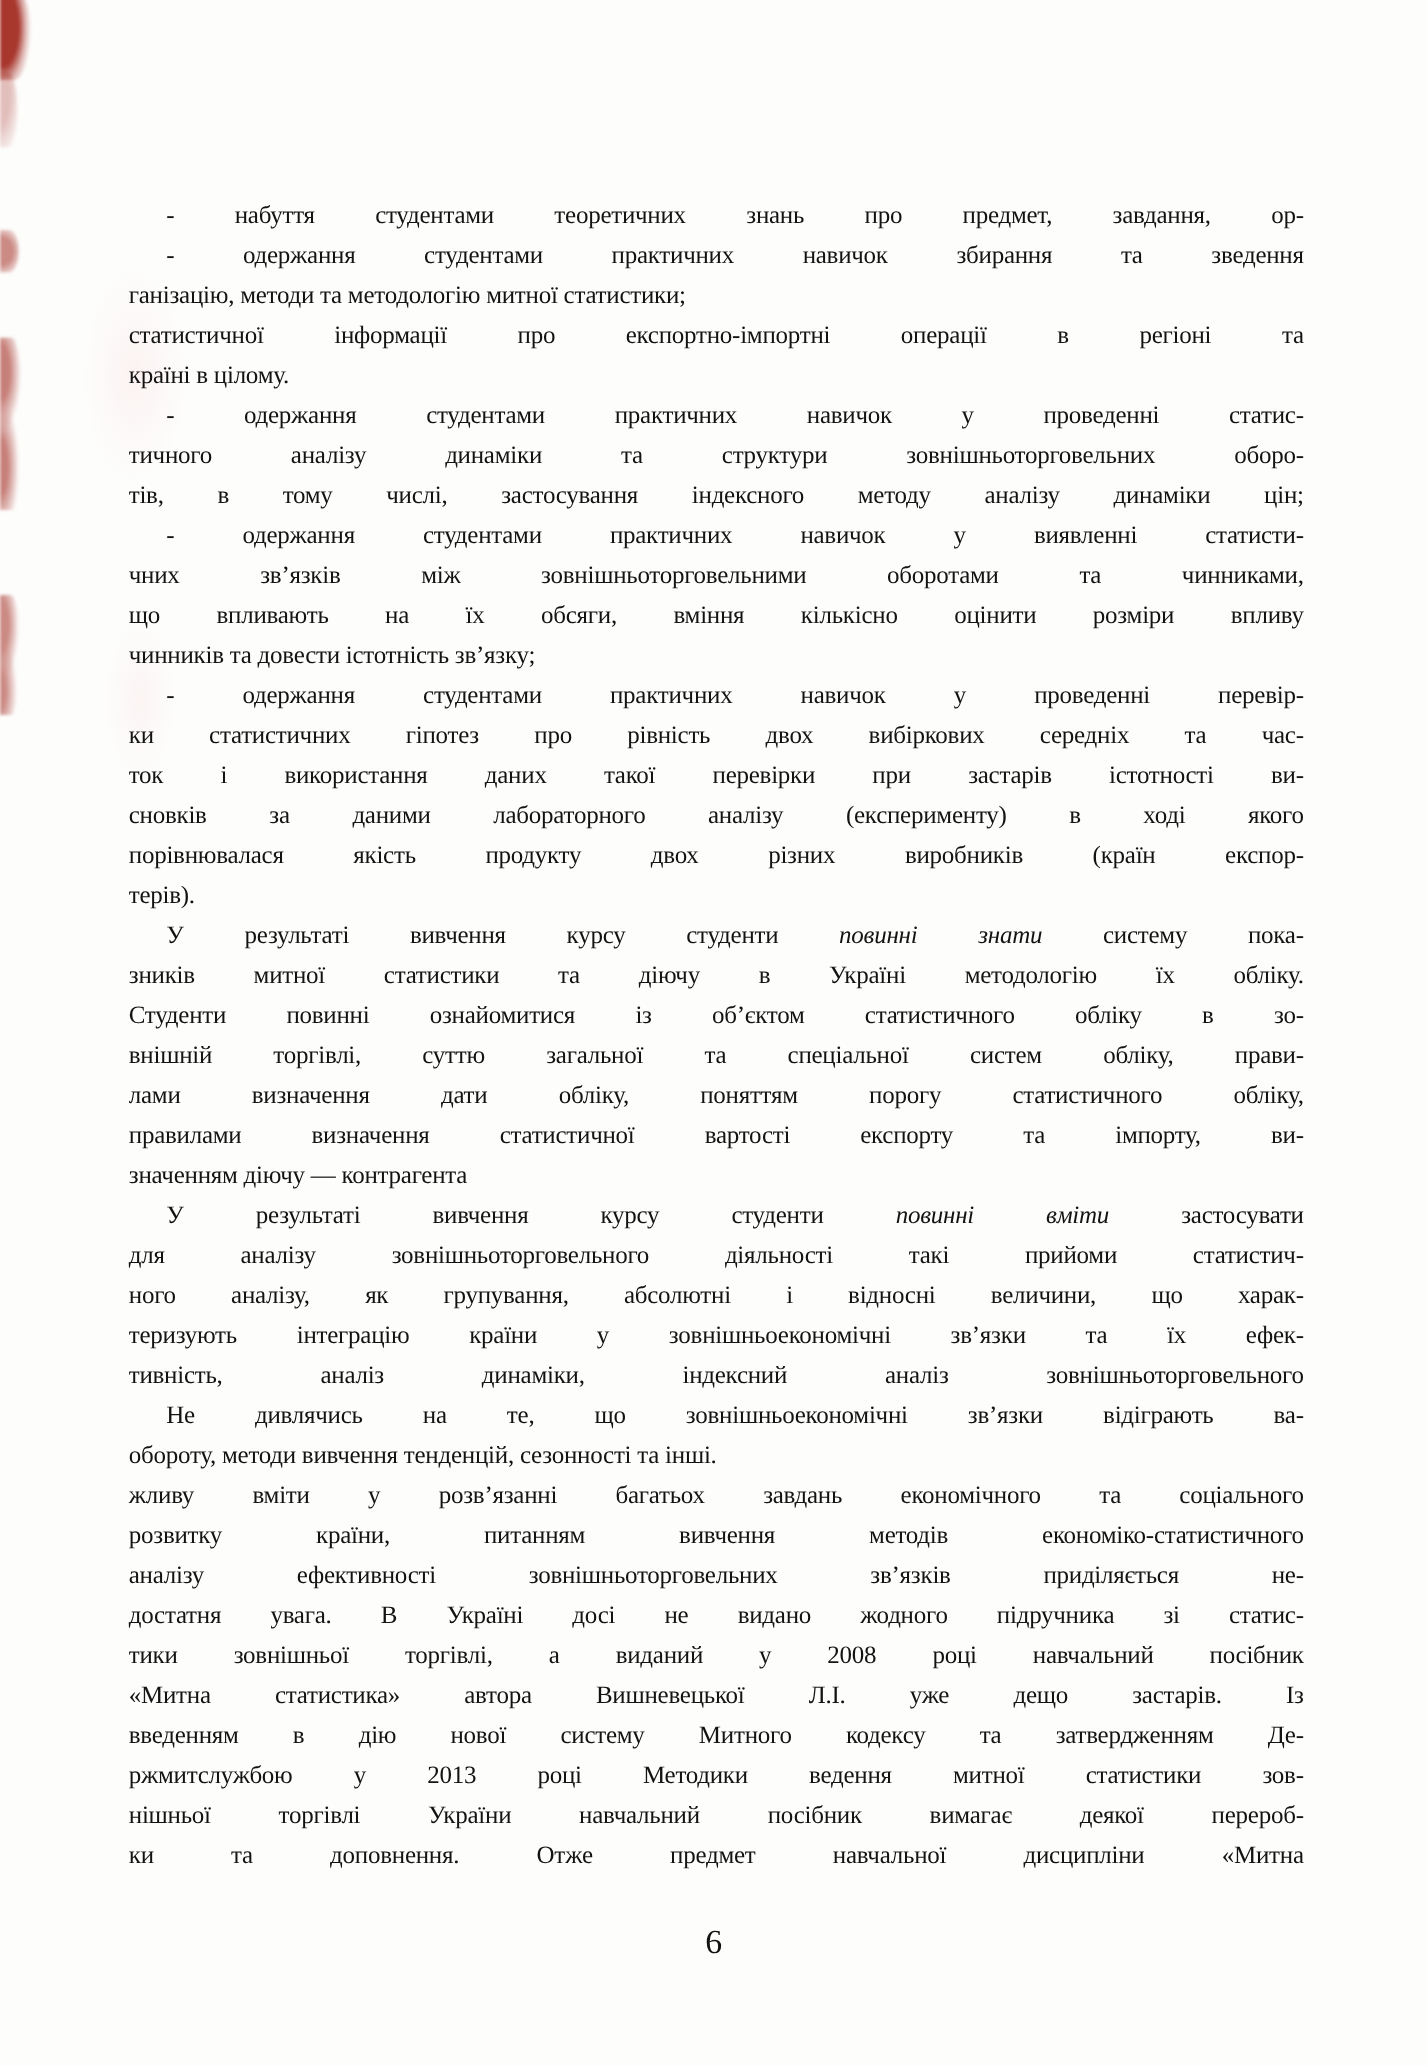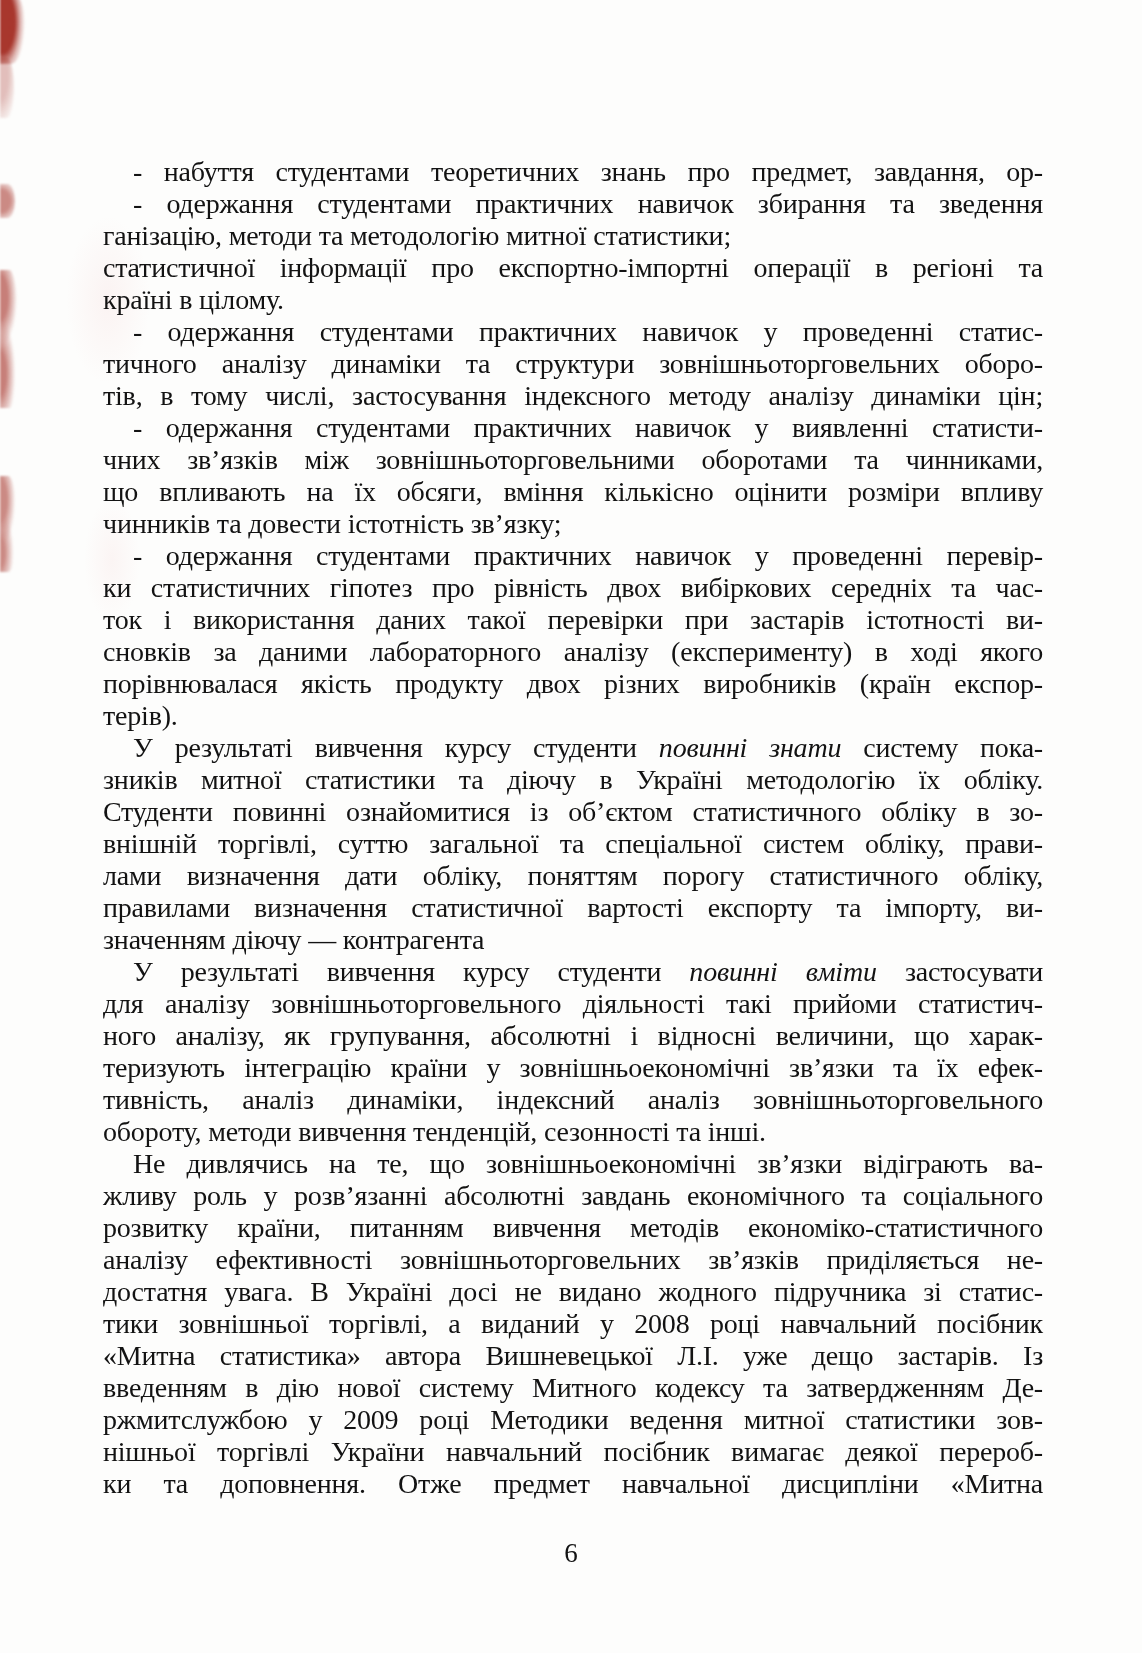--- a/index.html
+++ b/index.html
@@ -35,21 +35,21 @@
         radial-gradient(ellipse 90% 45% at 0 75%, var(--edge) 35%, rgba(163,44,34,0) 90%);
       border-radius:0 60% 60% 0;}
   .m4{top:476px;width:17px;height:96px;opacity:.55;
       background:
         radial-gradient(ellipse 100% 55% at 0 25%, var(--edge) 40%, rgba(163,44,34,0) 90%),
         radial-gradient(ellipse 90% 50% at 0 80%, var(--edge) 30%, rgba(163,44,34,0) 90%);
       border-radius:0 60% 60% 0;}
 
   .text-block{
     position:absolute;left:103px;top:156px;width:940px;
-    font-size:28px;letter-spacing:-0.2px;
+    font-size:20px;letter-spacing:-0.2px;
   }
   .line{
     height:32px;line-height:32px;
     text-align:justify;text-align-last:justify;
     white-space:normal;
   }
   .line.end{text-align-last:left;}
   .line.ind{text-indent:30px;}
   .bi{font-weight:normal;font-style:italic;}
 
@@ -95,29 +95,29 @@
       <div class="line"><span>Студенти повинні ознайомитися із об’єктом статистичного обліку в зо-</span></div>
       <div class="line"><span>внішній торгівлі, суттю загальної та спеціальної систем обліку, прави-</span></div>
       <div class="line"><span>лами визначення дати обліку, поняттям порогу статистичного обліку,</span></div>
       <div class="line"><span>правилами визначення статистичної вартості експорту та імпорту, ви-</span></div>
       <div class="line end"><span>значенням діючу — контрагента</span></div>
       <div class="line ind"><span>У результаті вивчення курсу студенти </span><span class="bi">повинні вміти</span><span> застосувати</span></div>
       <div class="line"><span>для аналізу зовнішньоторговельного діяльності такі прийоми статистич-</span></div>
       <div class="line"><span>ного аналізу, як групування, абсолютні і відносні величини, що харак-</span></div>
       <div class="line"><span>теризують інтеграцію країни у зовнішньоекономічні зв’язки та їх ефек-</span></div>
       <div class="line"><span>тивність, аналіз динаміки, індексний аналіз зовнішньоторговельного</span></div>
+      <div class="line ind"><span>Не дивлячись на те, що зовнішньоекономічні зв’язки відіграють ва-</span></div>
       <div class="line end"><span>обороту, методи вивчення тенденцій, сезонності та інші.</span></div>
-      <div class="line ind"><span>Не дивлячись на те, що зовнішньоекономічні зв’язки відіграють ва-</span></div>
-      <div class="line"><span>жливу роль у розв’язанні абсолютні завдань економічного та соціального</span></div>
+      <div class="line"><span>жливу вміти у розв’язанні багатьох завдань економічного та соціального</span></div>
       <div class="line"><span>розвитку країни, питанням вивчення методів економіко-статистичного</span></div>
       <div class="line"><span>аналізу ефективності зовнішньоторговельних зв’язків приділяється не-</span></div>
       <div class="line"><span>достатня увага. В Україні досі не видано жодного підручника зі статис-</span></div>
       <div class="line"><span>тики зовнішньої торгівлі, а виданий у 2008 році навчальний посібник</span></div>
       <div class="line"><span>«Митна статистика» автора Вишневецької Л.І. уже дещо застарів. Із</span></div>
       <div class="line"><span>введенням в дію нової систему Митного кодексу та затвердженням Де-</span></div>
-      <div class="line"><span>ржмитслужбою у 2009 році Методики ведення митної статистики зов-</span></div>
+      <div class="line"><span>ржмитслужбою у 2013 році Методики ведення митної статистики зов-</span></div>
       <div class="line"><span>нішньої торгівлі України навчальний посібник вимагає деякої перероб-</span></div>
       <div class="line"><span>ки та доповнення. Отже предмет навчальної дисципліни «Митна</span></div>
     </div>
 
   <div class="page-number">6</div>
 
 </div>
 
 </body></html>

